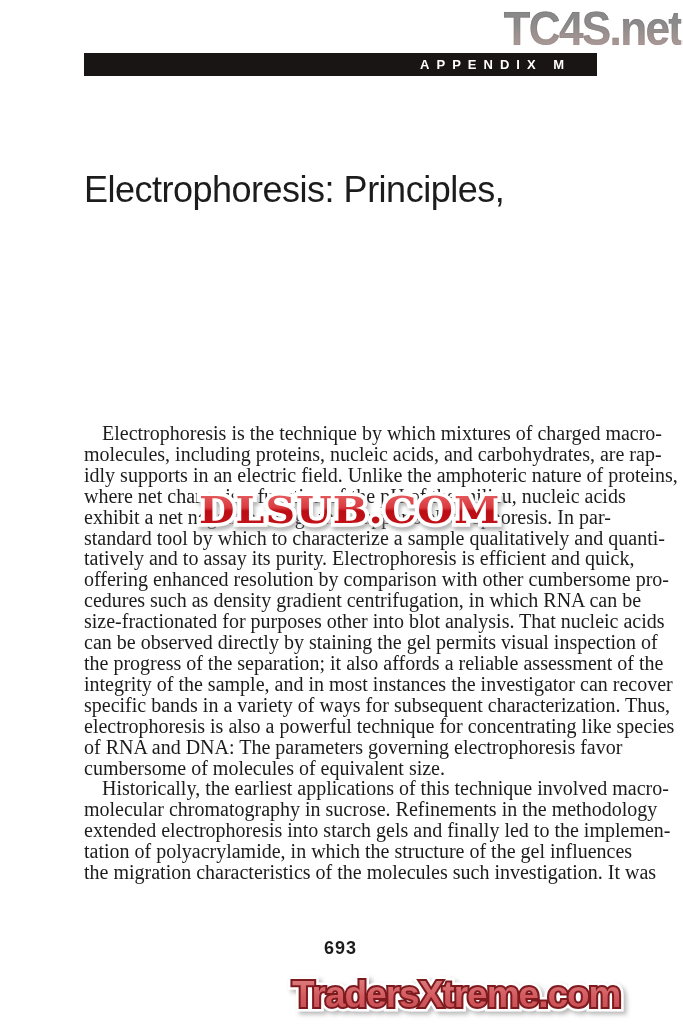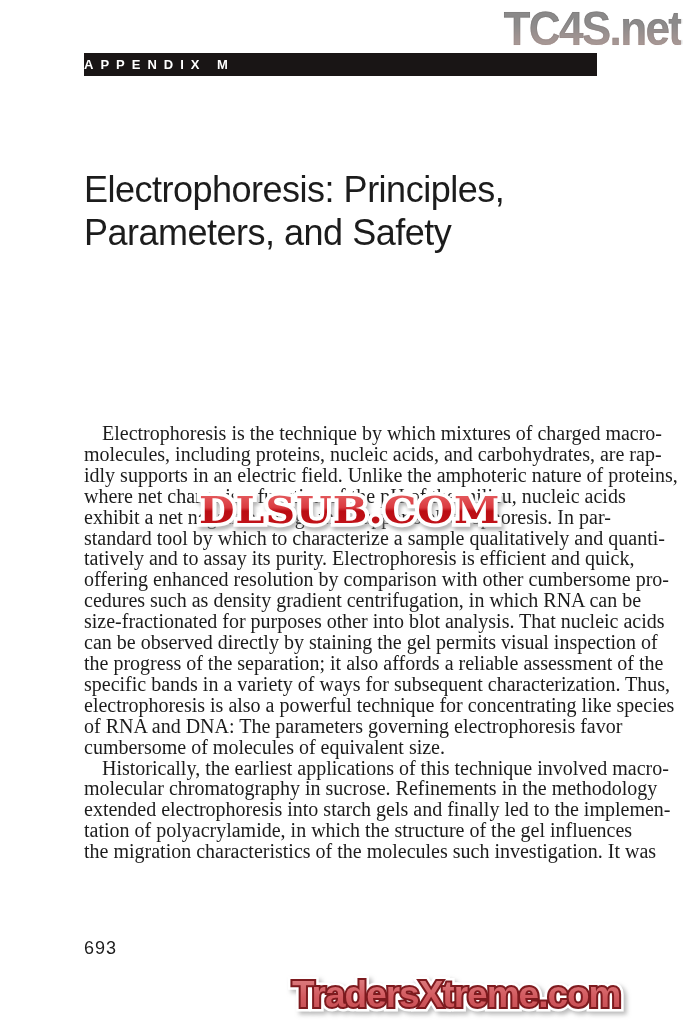--- a/index.html
+++ b/index.html
@@ -36,21 +36,21 @@
   }
 
   
   .banner{
     position:absolute;
     left:84px;top:53px;
     width:513px;height:23px;
     background:var(--banner-bg,#191515);
     display:flex;
     align-items:center;
-    justify-content:flex-start;
+    justify-content:flex-end;
     padding-right:26px;
     box-sizing:border-box;
   }
   .banner-label{
     color:var(--banner-text,#ffffff);
     font-family:"Liberation Sans", sans-serif;
     font-weight:bold;
     font-size:13px;
     letter-spacing:7px;
     white-space:nowrap;
@@ -114,23 +114,23 @@
       background-clip:text;
       color:transparent;
     }
   }
 
   
   .page-number{
     position:absolute;
     left:84px;top:938px;
     width:513px;
-    text-align:left;
-    font-family:"Liberation Sans", sans-serif;
-    font-weight:normal;
+    text-align:center;
+    font-family:"Liberation Sans", sans-serif;
+    font-weight:bold;
     font-size:18px;
     letter-spacing:1px;
     color:var(--ink,#1c1c1c);
   }
 
   
   .footer-logo{
     position:absolute;
     left:292px;top:971px;
     width:390px;height:48px;
@@ -167,36 +167,36 @@
 <div class="page">
 
   <div class="tc4s-logo">TC4S.net</div>
 
   <div class="banner">
     <span class="banner-label">APPENDIX M</span>
   </div>
 
   <div class="title">
     <div>Electrophoresis: Principles,</div>
-    <div>Parameters, and Safety</div>
   </div>
 
   <div class="body-text">
       <div class="bl first">Electrophoresis is the technique by which mixtures of charged macro-</div>
       <div class="bl">molecules, including proteins, nucleic acids, and carbohydrates, are rap-</div>
       <div class="bl">idly supports in an electric field. Unlike the amphoteric nature of proteins,</div>
       <div class="bl">where net charge is a function of the pH of the milieu, nucleic acids</div>
       <div class="bl">exhibit a net negative charge that supports electrophoresis. In par-</div>
       <div class="bl">standard tool by which to characterize a sample qualitatively and quanti-</div>
       <div class="bl">tatively and to assay its purity. Electrophoresis is efficient and quick,</div>
       <div class="bl">offering enhanced resolution by comparison with other cumbersome pro-</div>
       <div class="bl">cedures such as density gradient centrifugation, in which RNA can be</div>
       <div class="bl">size-fractionated for purposes other into blot analysis. That nucleic acids</div>
       <div class="bl">can be observed directly by staining the gel permits visual inspection of</div>
       <div class="bl">the progress of the separation; it also affords a reliable assessment of the</div>
+      <div class="bl">integrity of the sample, and in most instances the investigator can recover</div>
       <div class="bl">specific bands in a variety of ways for subsequent characterization. Thus,</div>
       <div class="bl">electrophoresis is also a powerful technique for concentrating like species</div>
       <div class="bl">of RNA and DNA: The parameters governing electrophoresis favor</div>
       <div class="bl last">cumbersome of molecules of equivalent size.</div>
       <div class="bl first">Historically, the earliest applications of this technique involved macro-</div>
       <div class="bl">molecular chromatography in sucrose. Refinements in the methodology</div>
       <div class="bl">extended electrophoresis into starch gels and finally led to the implemen-</div>
       <div class="bl">tation of polyacrylamide, in which the structure of the gel influences</div>
       <div class="bl">the migration characteristics of the molecules such investigation. It was</div>
     </div>

